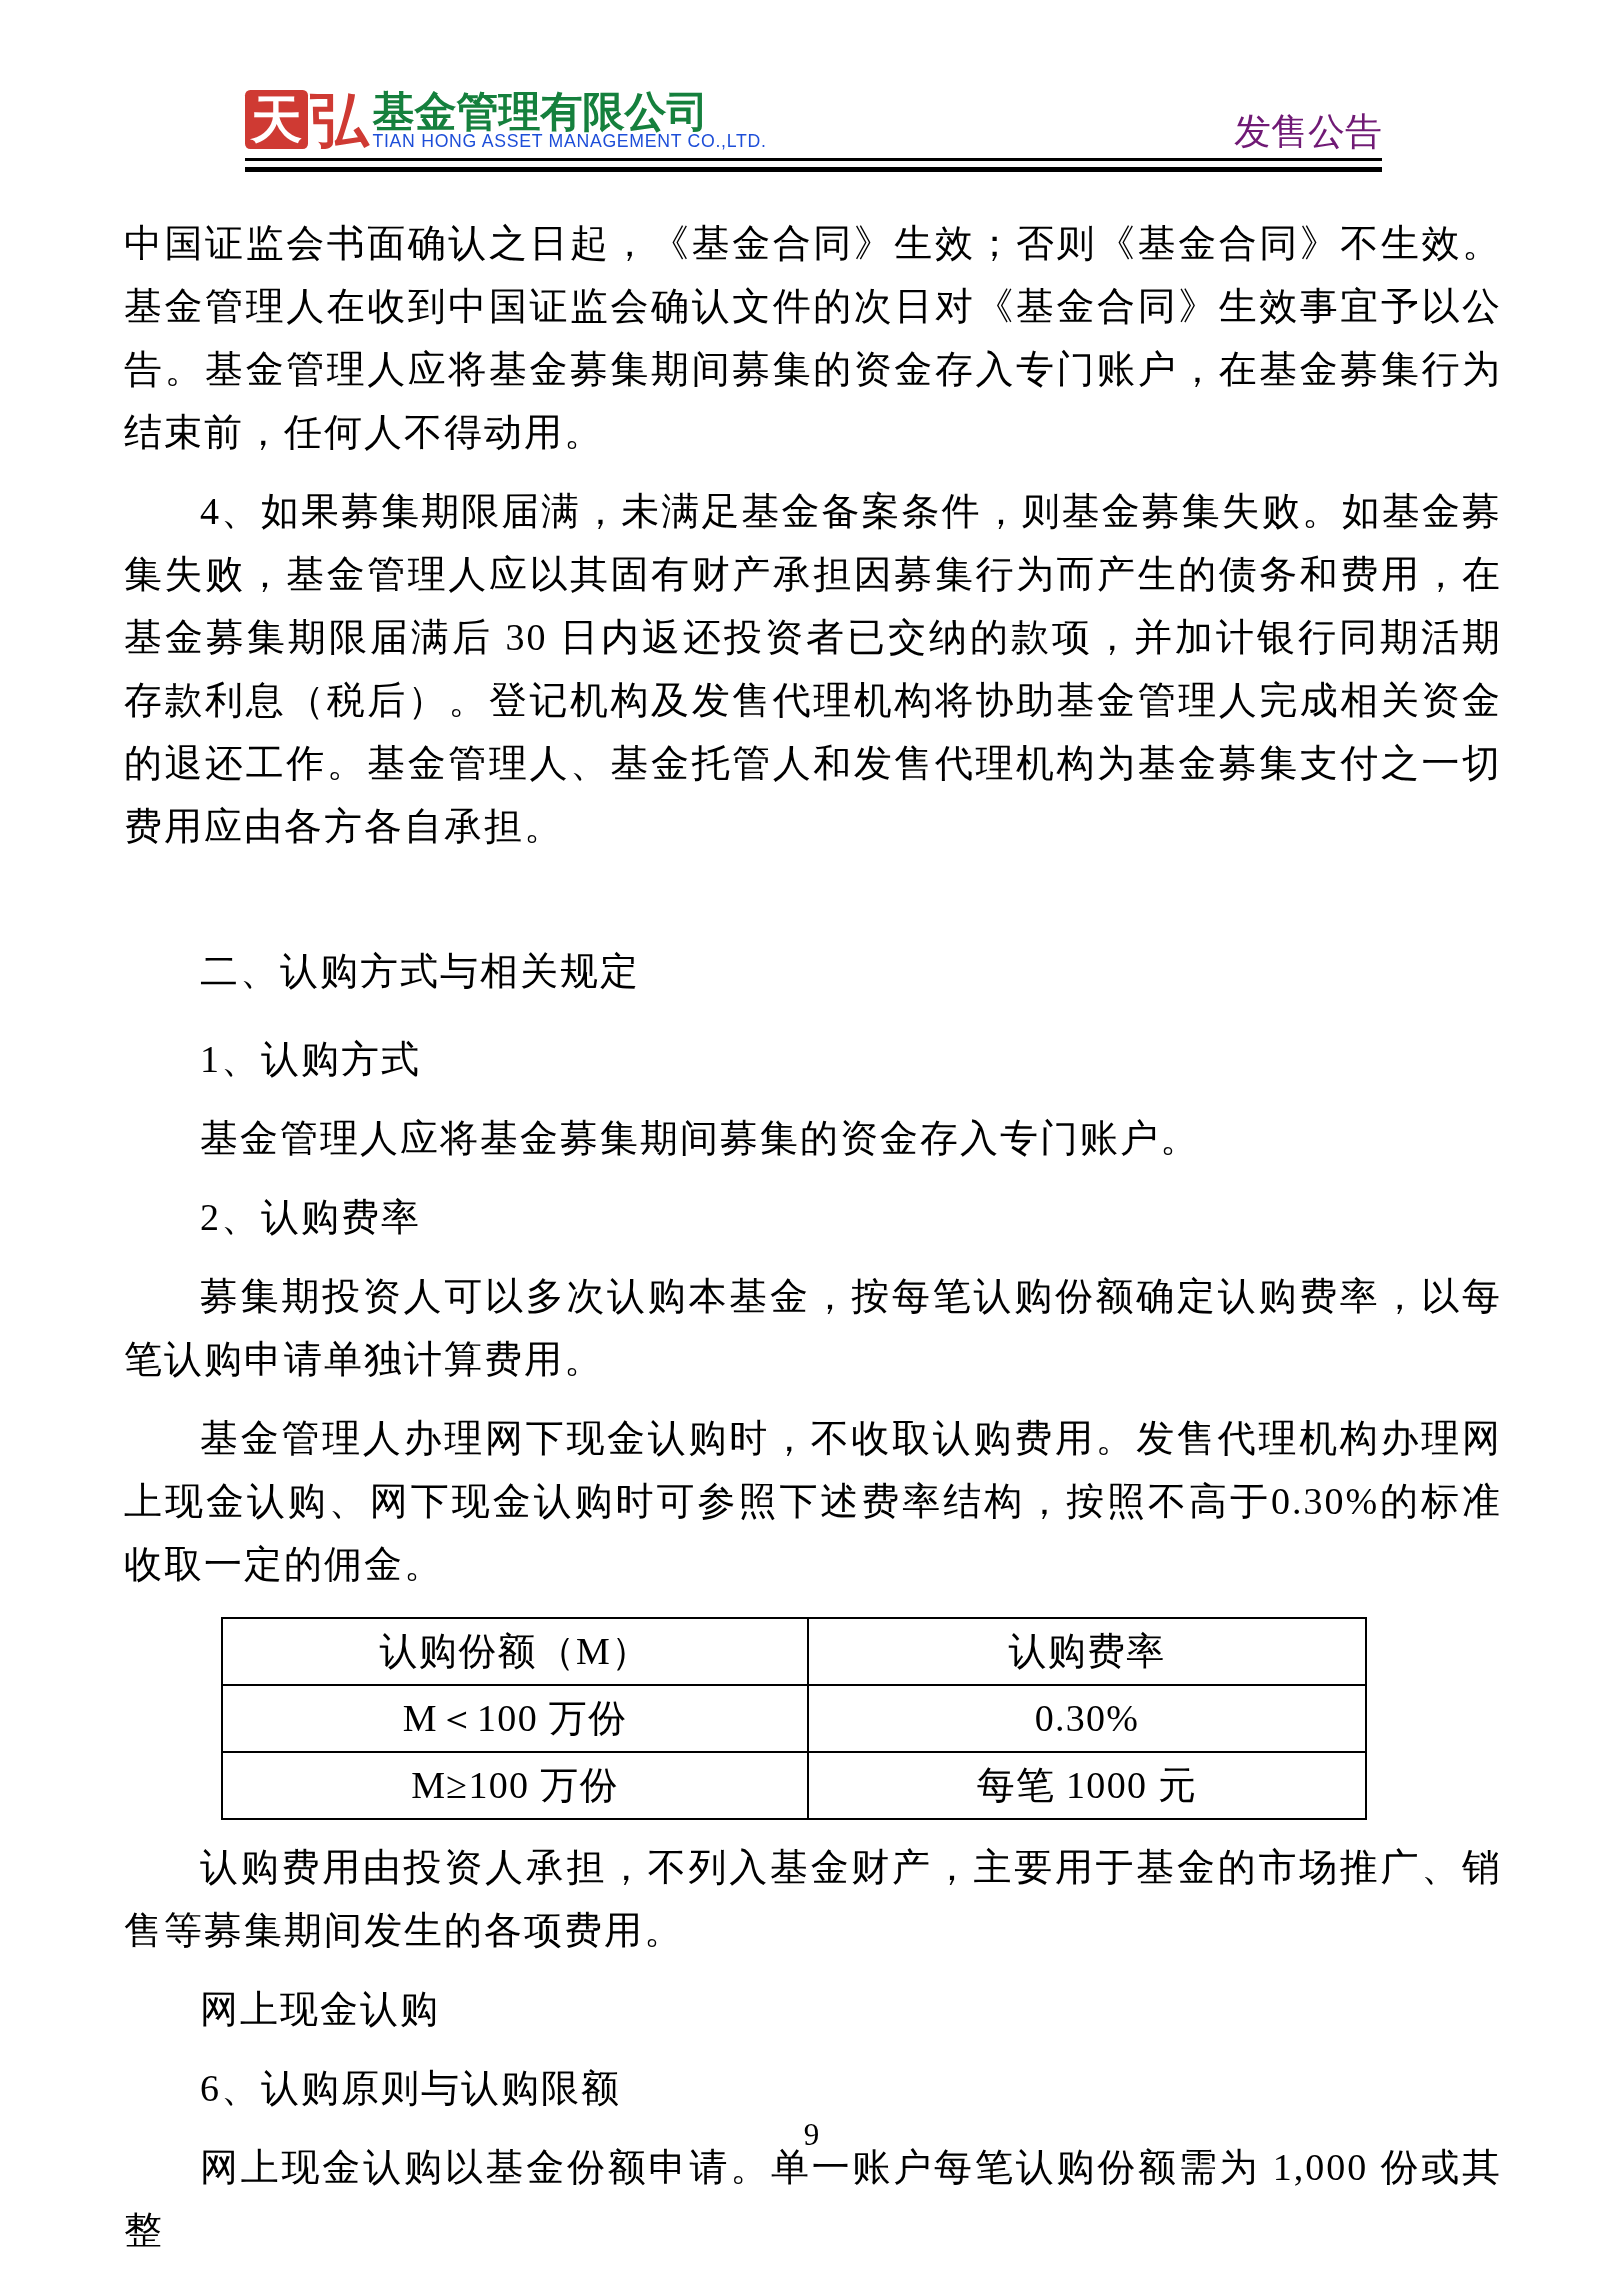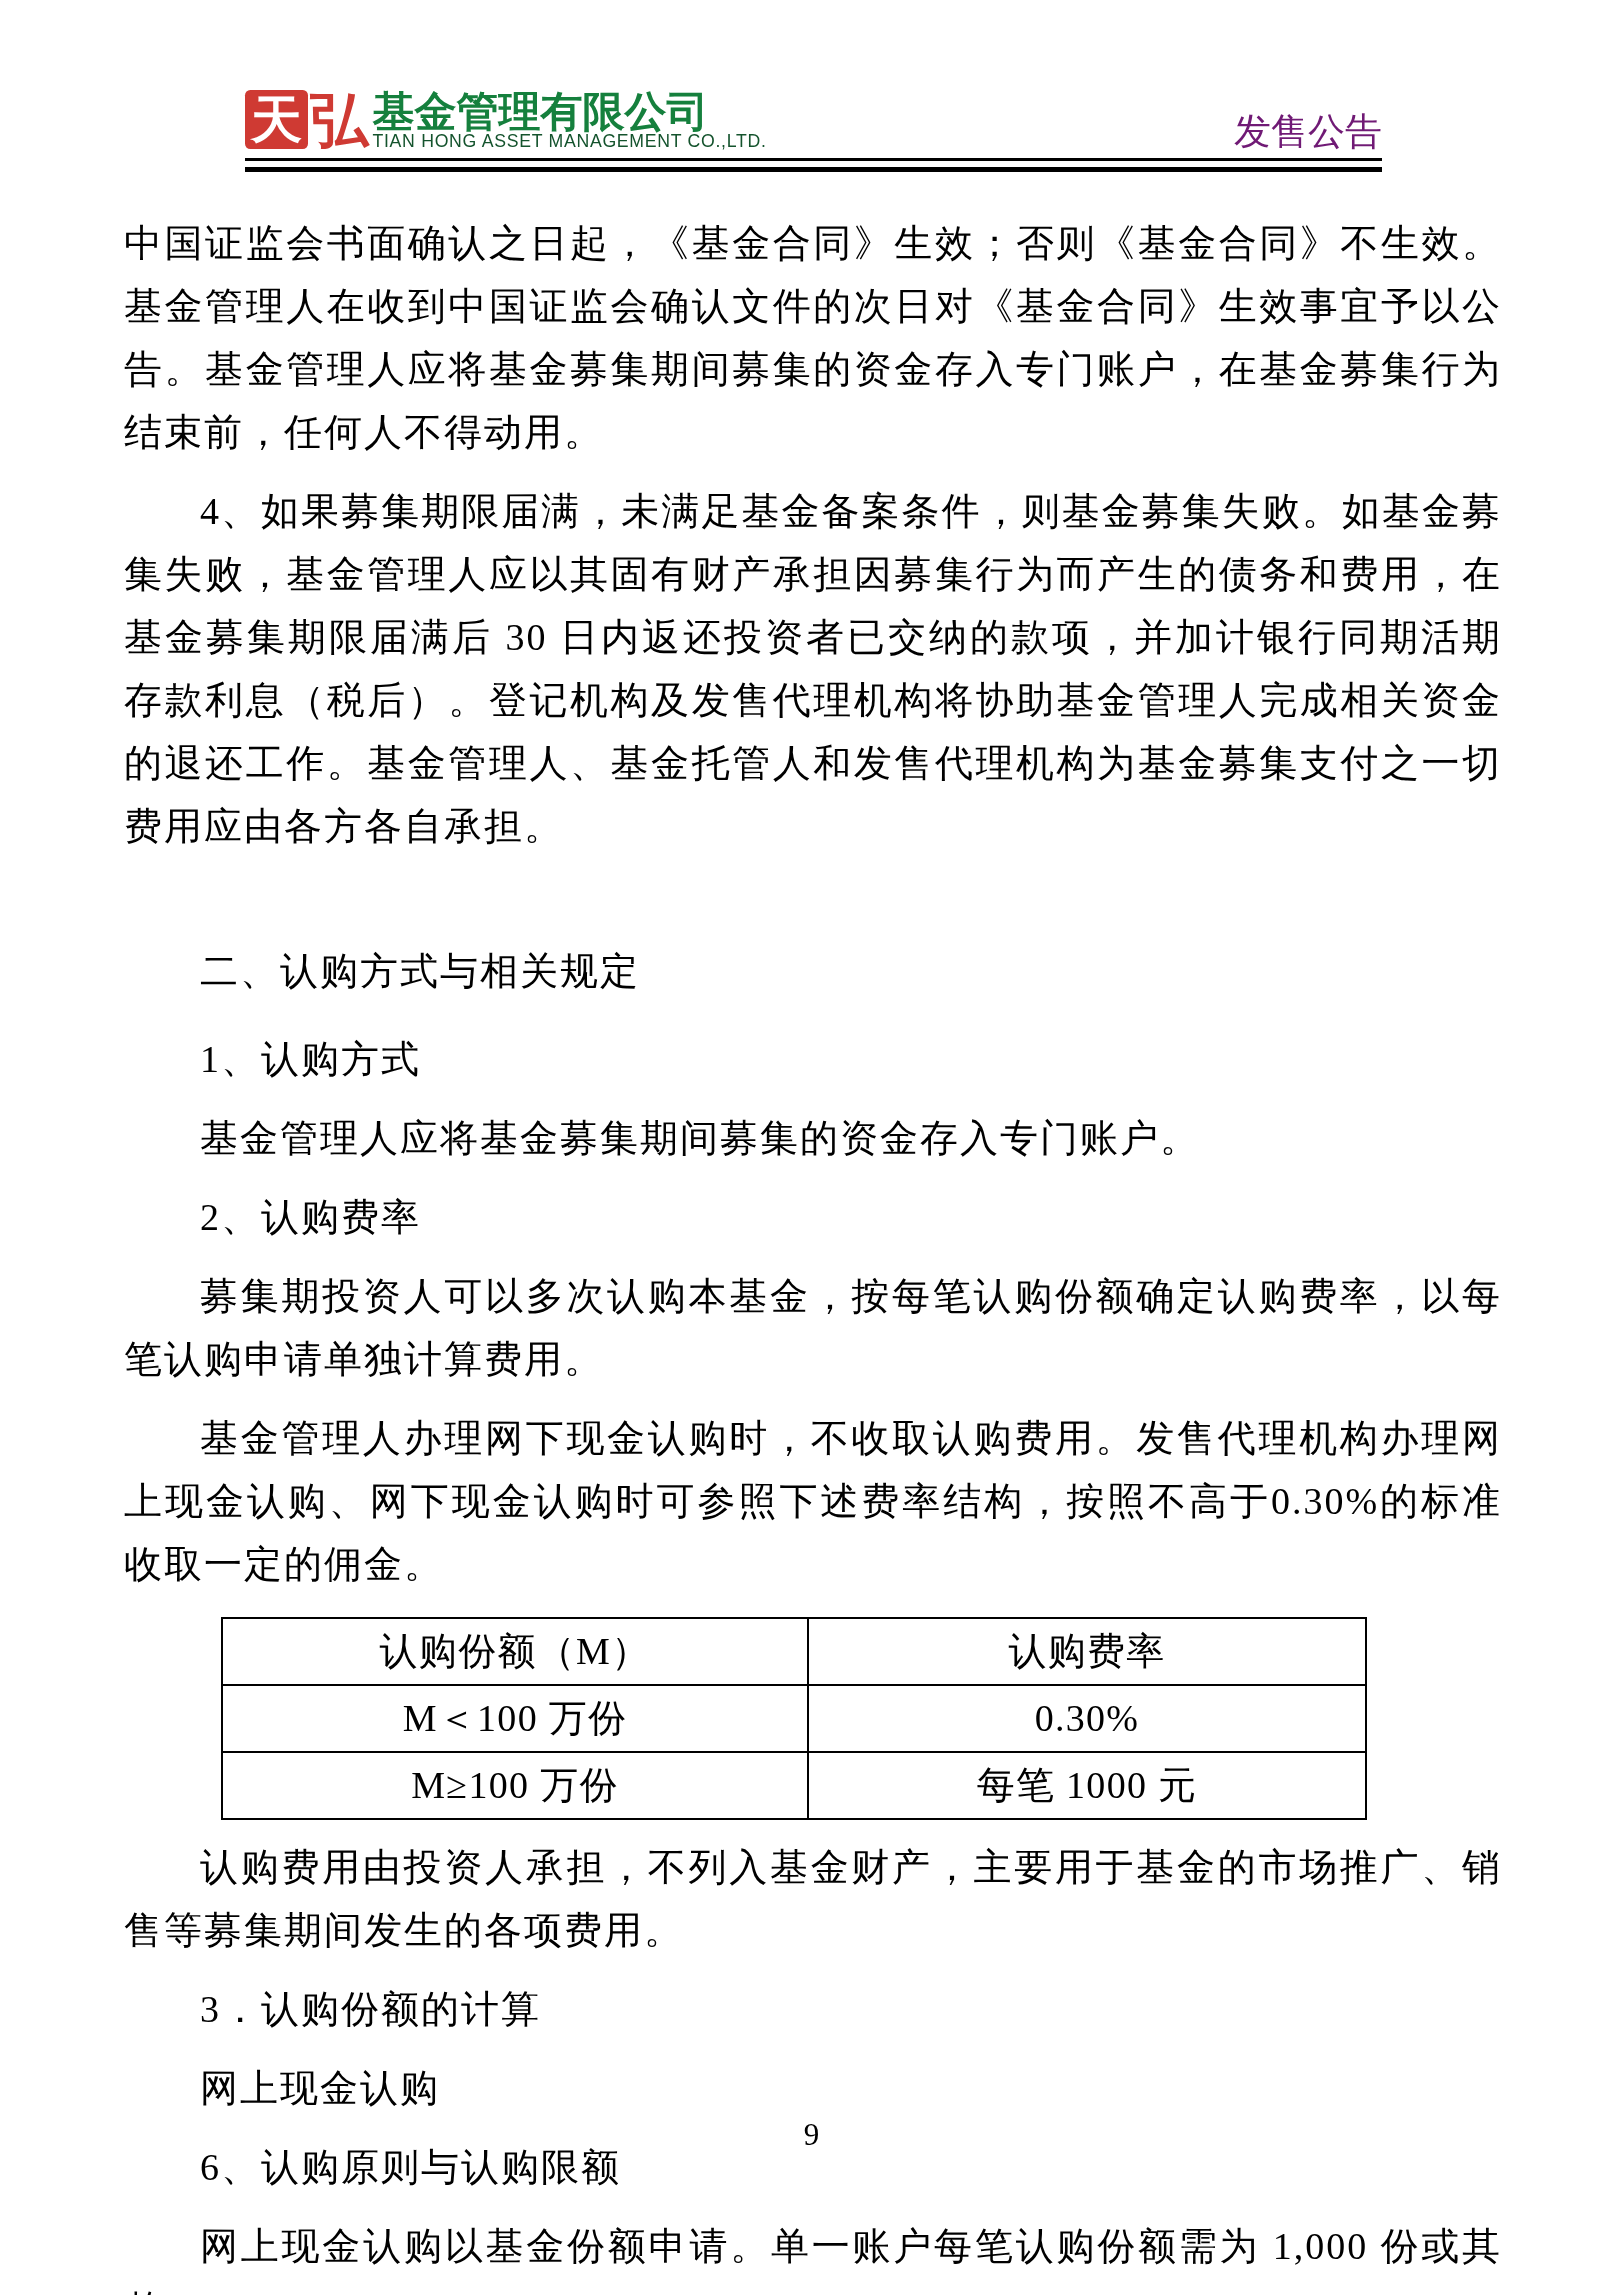--- a/index.html
+++ b/index.html
@@ -55,21 +55,21 @@
     font-size:42px;
     line-height:43px;
     color:#15803d;
     letter-spacing:0px;
     white-space:nowrap;
   }
   .logo-en {
     font-family:"Liberation Sans","DejaVu Sans",sans-serif;
     font-size:17.7px;
     line-height:17.7px;
-    color:#14532d;
+    color:#1d4ed8;
     letter-spacing:0.7px;
     white-space:nowrap;
   }
   .doc-type {
     font-size:37px;
     line-height:37px;
     color:#701a75;
     padding-bottom:1.3px;
     white-space:nowrap;
     text-align:center;
@@ -170,21 +170,20 @@
         </tr>
         <tr>
           <td>M≥100 万份</td>
           <td>每笔 1000 元</td>
         </tr>
       </tbody>
         </table>
     </div>
 
     <p>认购费用由投资人承担，不列入基金财产，主要用于基金的市场推广、销售等募集期间发生的各项费用。</p>
-    <p>3．认购份额的计算</p>
     <p class="bold">网上现金认购</p>
     <p>6、认购原则与认购限额</p>
     <p class="fill-last">网上现金认购以基金份额申请。单一账户每笔认购份额需为 1,000 份或其整</p>
   </div>
 
   <div class="footer">
     <span>9</span>
   </div>
 
 </div>

